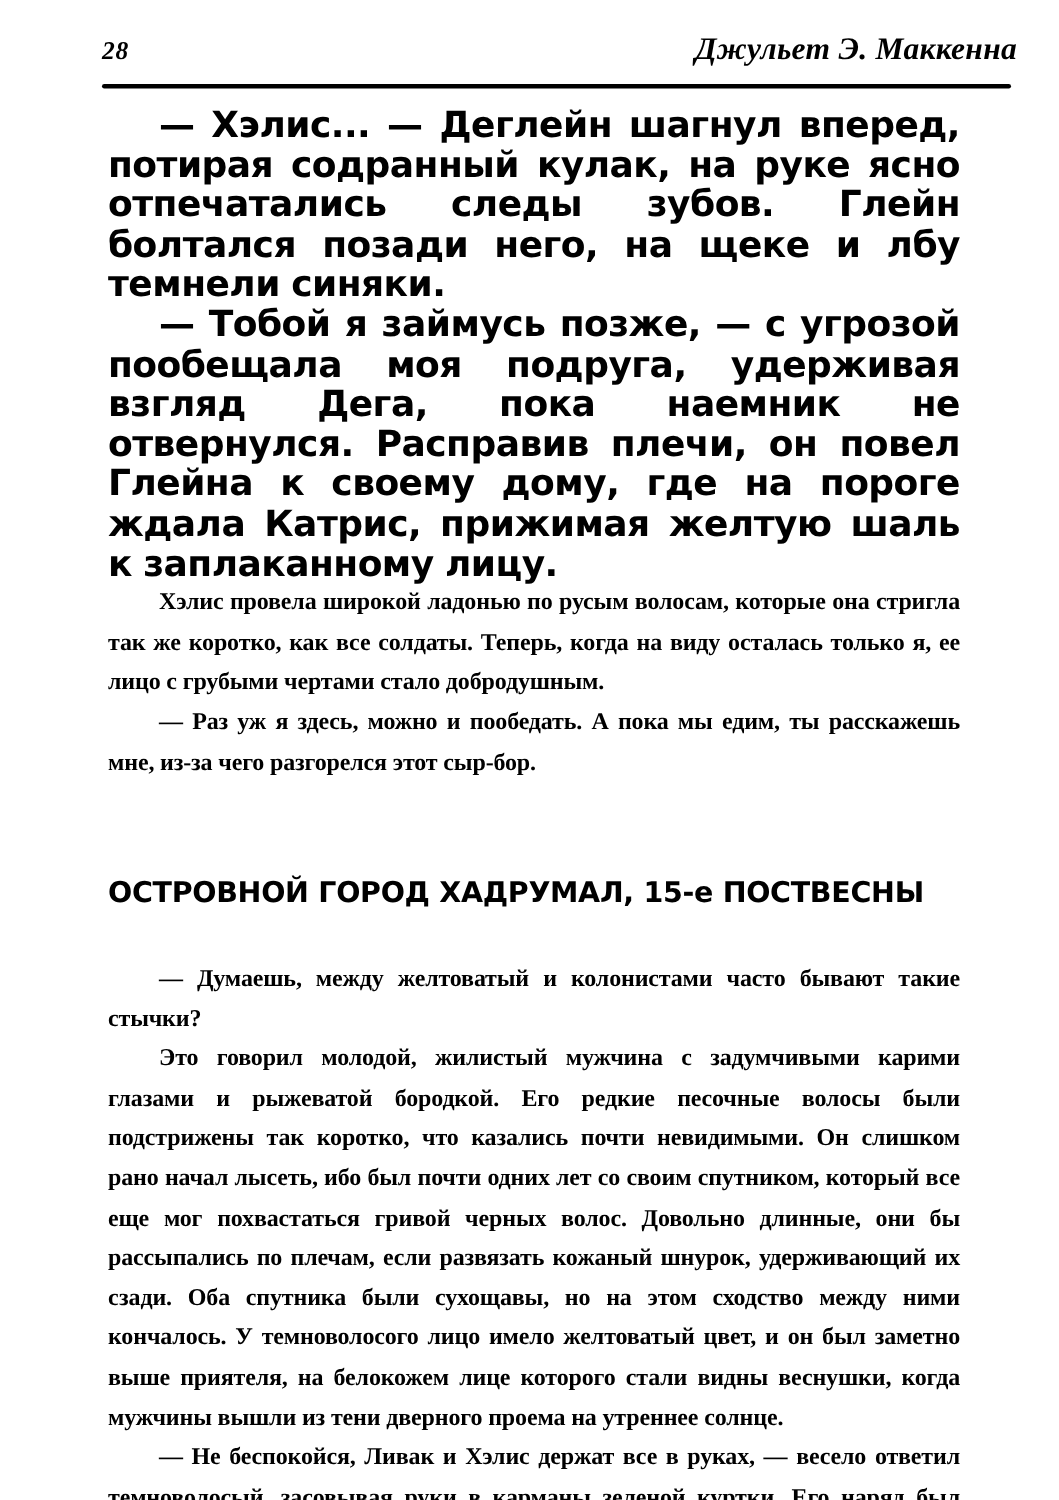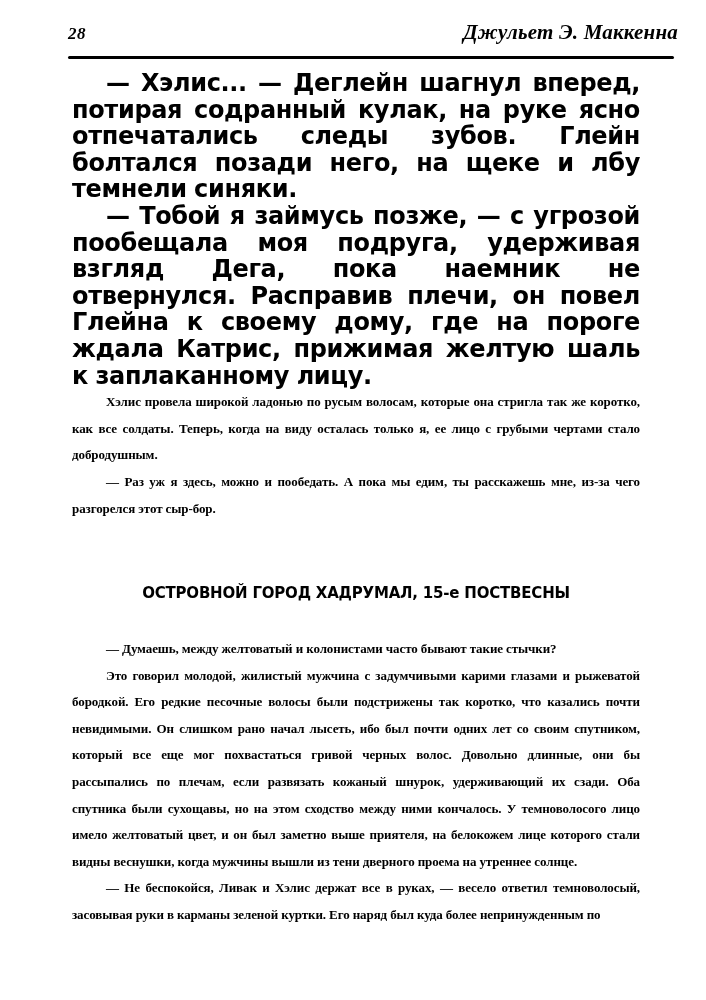--- a/index.html
+++ b/index.html
@@ -80,31 +80,30 @@
     font-weight: bold;
     font-size: 24px;
     letter-spacing: -0.35px;
     word-spacing: -0.5px;
   }
 
   
   p.serif {
     font-family: "Liberation Serif", "DejaVu Serif", serif;
     font-weight: bold;
-    font-size: 13px;
+    font-size: 16px;
     letter-spacing: -0.1px;
   }
 
   
   .section-heading {
     margin: 0;
-    text-align: center;
     font-family: "DejaVu Sans", "Liberation Sans", sans-serif;
     font-weight: bold;
-    font-size: 15px;
+    font-size: 19px;
     letter-spacing: -0.2px;
     white-space: nowrap;
   }
   .gap-before-heading { height: 62px; }
   .gap-after-heading  { height: 34px; }
 </style>
 </head>
 <body>
 
 <div class="page">

